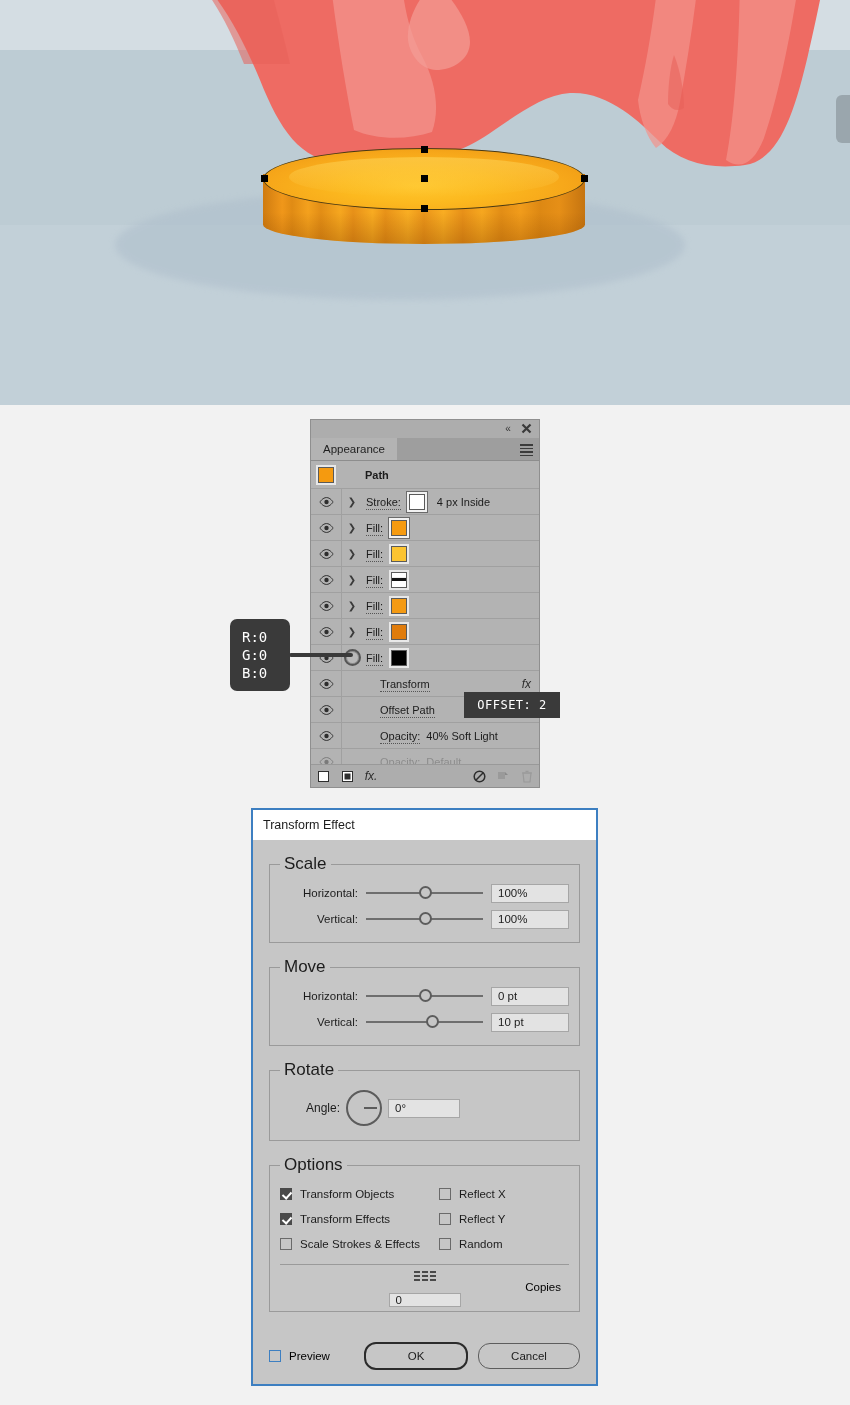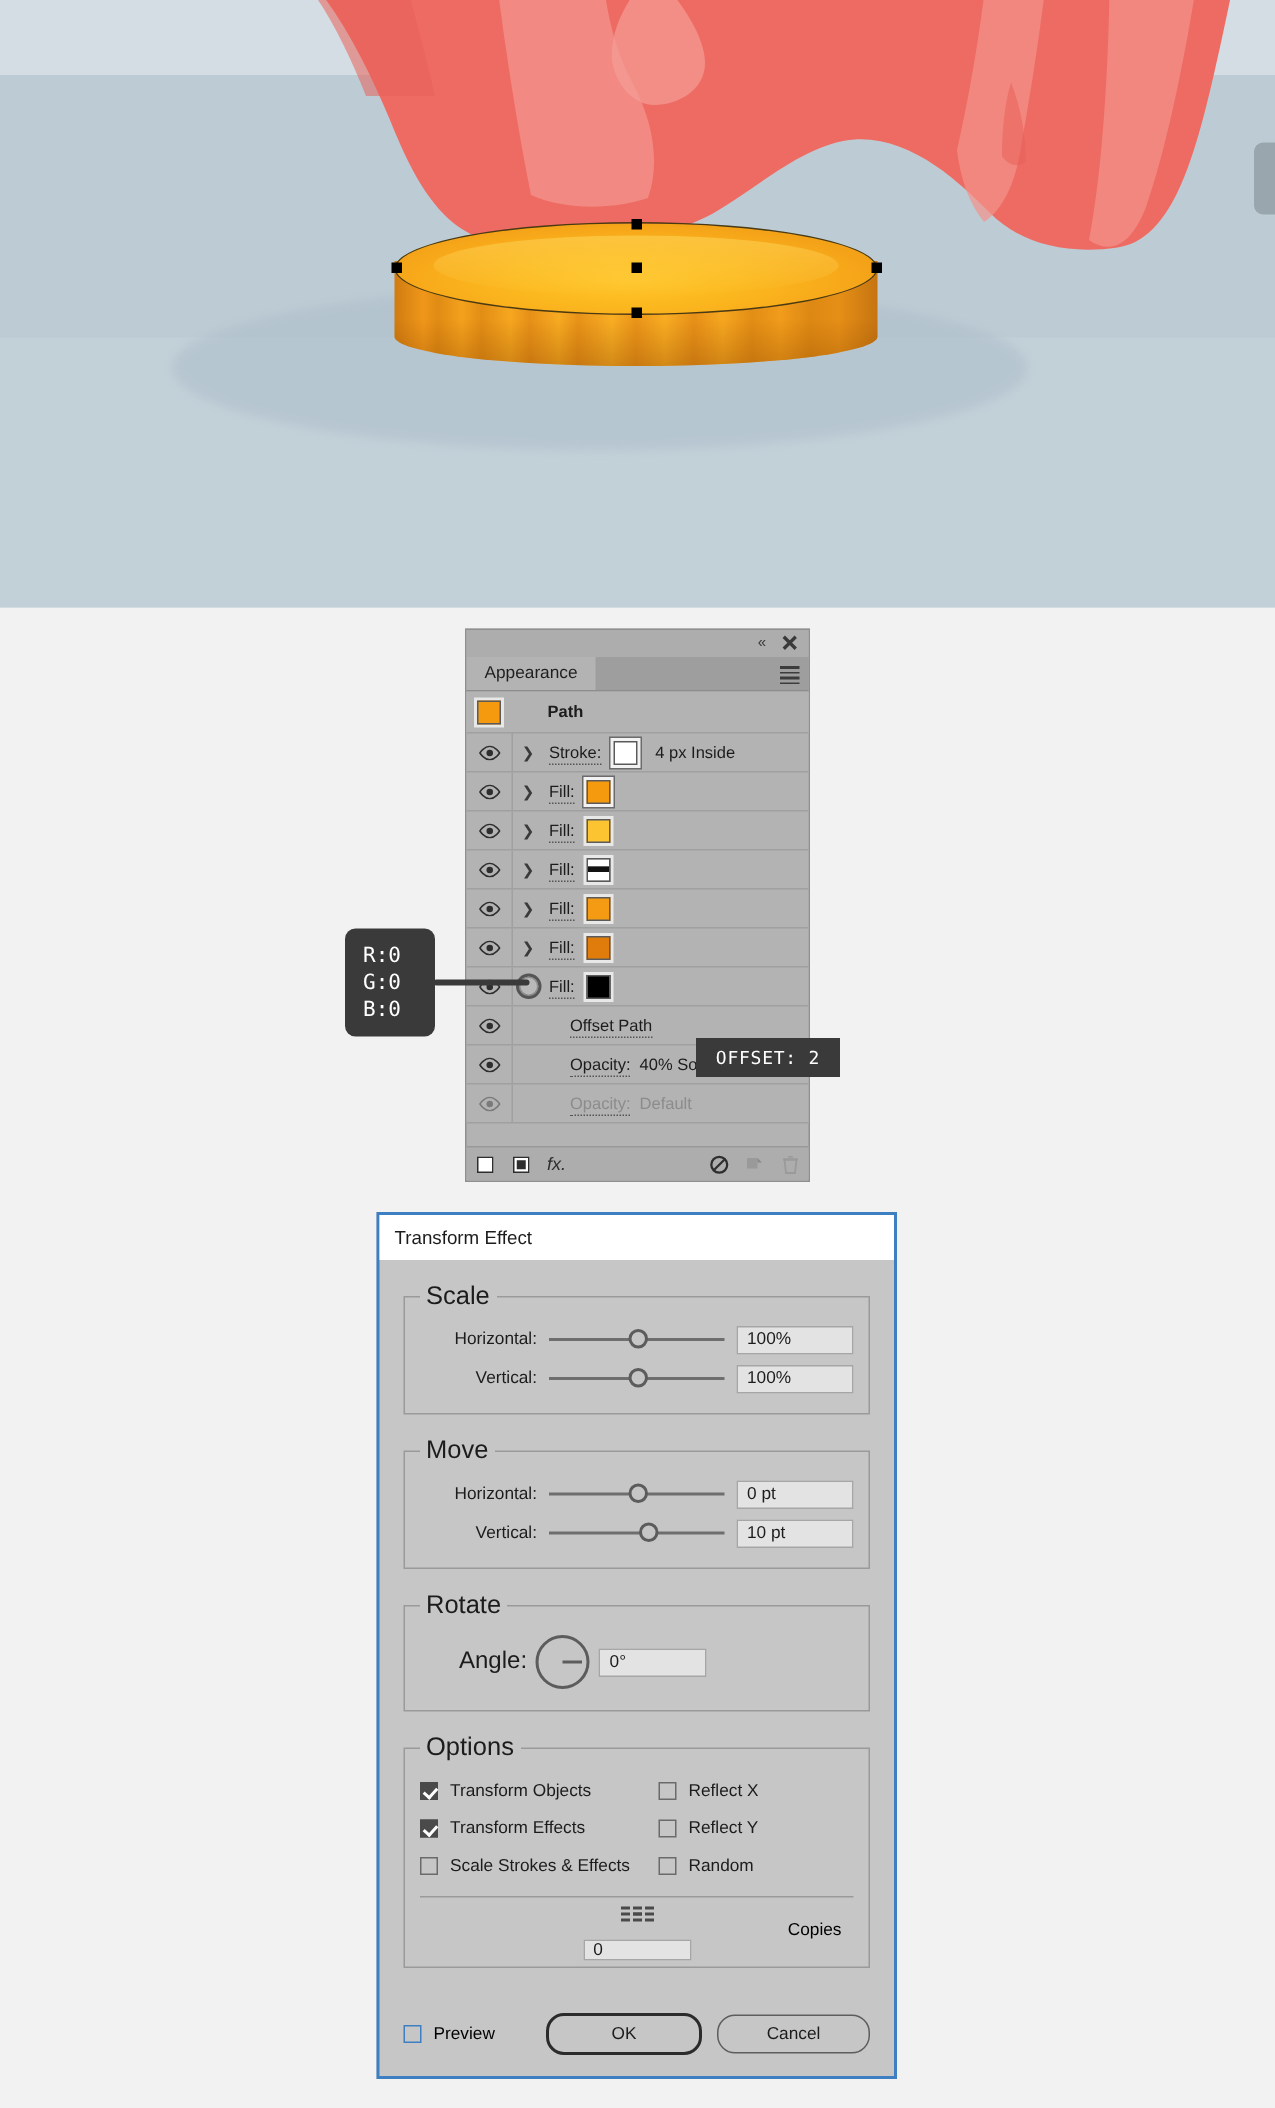--- a/index.html
+++ b/index.html
@@ -101,21 +101,21 @@
   .frow{display:flex;align-items:center;height:26px;}
   .frow .lab{font-size:11.5px;text-align:right;width:78px;color:#1c1c1c;}
   .slider{position:relative;flex:1;height:20px;margin:0 8px;}
   .slider .track{position:absolute;left:0;right:0;top:9px;height:2px;background:#6e6e6e;}
   .slider .thumb{position:absolute;top:3px;width:13px;height:13px;border-radius:50%;
      border:2px solid #5c5c5c;background:#c6c6c6;box-sizing:border-box;cursor:pointer;}
   .fld{width:78px;height:19px;background:#e3e3e3;border:1px solid #a6a6a6;box-sizing:border-box;
      font-size:11.5px;color:#1c1c1c;display:flex;align-items:center;padding-left:6px;cursor:text;}
   .fld.sm{width:72px;}
   .angle-row{display:flex;align-items:center;height:44px;padding-left:26px;}
-  .angle-row .lab{font-size:16px;color:#1c1c1c;}
+  .angle-row .lab{font-size:12px;color:#1c1c1c;}
   .dial{width:32px;height:32px;border-radius:50%;border:2px solid #5c5c5c;position:relative;margin:0 6px 0 6px;cursor:pointer;}
   .dial i{position:absolute;left:50%;top:50%;width:13px;height:2px;background:#5c5c5c;transform:translateY(-50%);}
   .opt-grid{display:flex;}
   .opt-col{flex:1;}
   .opt-col.right{flex:0 0 130px;}
   .chk-row{display:flex;align-items:center;height:25px;font-size:11.5px;color:#1c1c1c;cursor:pointer;}
   .chk{width:12px;height:12px;border:1px solid #6a6a6a;background:#c6c6c6;box-sizing:border-box;
      margin-right:8px;position:relative;flex:0 0 12px;}
   .chk.on{background:#4a4a4a;border-color:#4a4a4a;}
   .chk.on:after{content:"";position:absolute;left:3px;top:1px;width:4px;height:7px;
@@ -287,20 +287,30 @@
         </div>
       </div>
     <div id="effect-list">
         <div class="row sub">
           <div class="c-eye">
             <svg class="eye" viewBox="0 0 16 11">
               <path d="M8,0.6 C12.2,0.6 15.2,5.5 15.2,5.5 C15.2,5.5 12.2,10.4 8,10.4 C3.8,10.4 0.8,5.5 0.8,5.5 C0.8,5.5 3.8,0.6 8,0.6 Z" fill="none" stroke="#2e2e2e" stroke-width="1.1"></path>
               <circle cx="8" cy="5.5" r="2.4" fill="#2e2e2e"></circle>
             </svg>
           </div>
+          <div class="c-label"><span class="dotted">Transform</span></div>
+          <span class="fx">fx</span>
+        </div>
+        <div class="row sub">
+          <div class="c-eye">
+            <svg class="eye" viewBox="0 0 16 11">
+              <path d="M8,0.6 C12.2,0.6 15.2,5.5 15.2,5.5 C15.2,5.5 12.2,10.4 8,10.4 C3.8,10.4 0.8,5.5 0.8,5.5 C0.8,5.5 3.8,0.6 8,0.6 Z" fill="none" stroke="#2e2e2e" stroke-width="1.1"></path>
+              <circle cx="8" cy="5.5" r="2.4" fill="#2e2e2e"></circle>
+            </svg>
+          </div>
           <div class="c-label"><span class="dotted">Offset Path</span></div>
         </div>
         <div class="row sub">
           <div class="c-eye">
             <svg class="eye" viewBox="0 0 16 11">
               <path d="M8,0.6 C12.2,0.6 15.2,5.5 15.2,5.5 C15.2,5.5 12.2,10.4 8,10.4 C3.8,10.4 0.8,5.5 0.8,5.5 C0.8,5.5 3.8,0.6 8,0.6 Z" fill="none" stroke="#2e2e2e" stroke-width="1.1"></path>
               <circle cx="8" cy="5.5" r="2.4" fill="#2e2e2e"></circle>
             </svg>
           </div>
           <div class="c-label"><span class="dotted">Opacity:</span><span class="extra" style="margin-left:6px">40% Soft Light</span></div>

